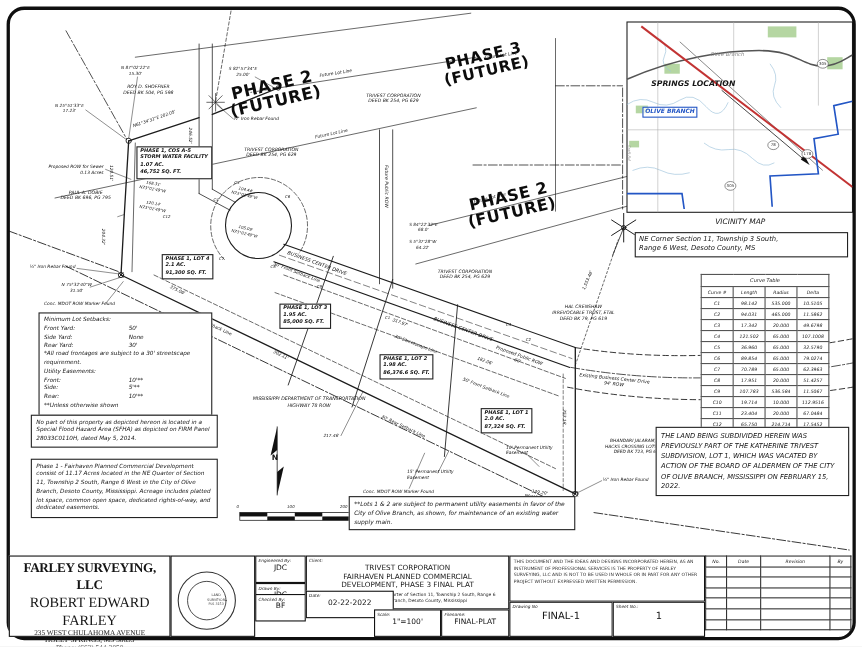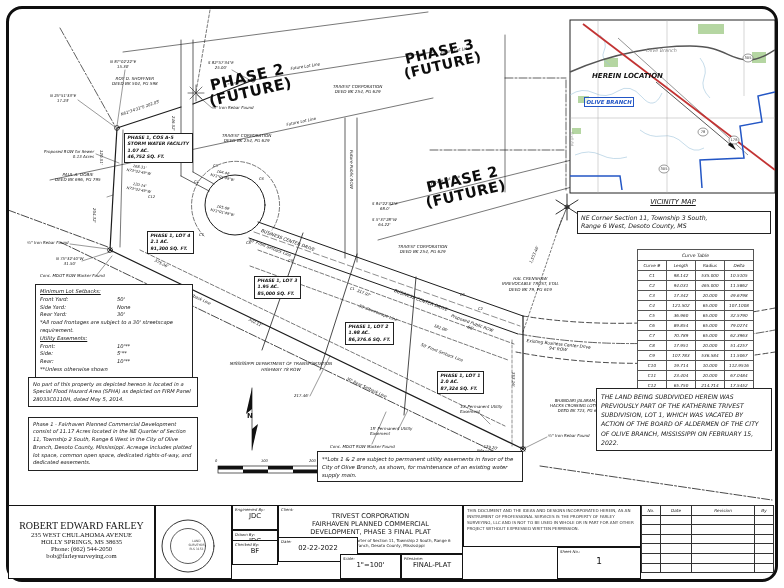--- a/index.html
+++ b/index.html
@@ -11,21 +11,21 @@
   
   .L{position:absolute;color:#161616;font-style:italic;white-space:nowrap;
      transform-origin:0 0;line-height:1.3}
   .ctr{text-align:center}
   .rt{text-align:right}
   
   .pb{position:absolute;background:#fff;border:0.8px solid #222;padding:1px 2.5px;
       font-weight:bold;font-style:italic;line-height:1.4;white-space:nowrap;color:#111}
   
   .nb{position:absolute;background:#fff;border:0.9px solid #222;color:#161616;font-style:italic}
-  .u{text-decoration:underline}
+  .u{}
   .bigphase{position:absolute;font-weight:bold;text-align:center;line-height:1.0;
             letter-spacing:0.5px;color:#0c0c0c;transform-origin:50% 50%;font-style:normal}
   
   .ctwrap{position:absolute;left:637px;top:249px}
   table.ct{border-collapse:collapse;background:#fff}
   table.ct td,table.ct th{border:0.6px solid #555;font:italic 4.2px "DejaVu Sans",sans-serif;
       font-weight:normal;text-align:center;padding:0 1px;height:9px;min-width:26px;color:#222}
   table.ct .ttl{border:0.6px solid #555;height:10px;font-size:4.6px}
   
   .tb{position:absolute;left:8px;top:505px;width:768px;height:74px}
@@ -377,21 +377,21 @@
   <div class="L" style="left:478px;top:307px;font-size:3.6px">C2</div>
   <div class="L" style="left:148px;top:195px;font-size:3.6px">C12</div>
 
   <div class="L" style="left:247px;top:412px;font-size:7px;font-style:normal;font-weight:bold">N</div>
   <div class="L" style="left:215px;top:459px;font-size:3.6px">0</div>
   <div class="L" style="left:261px;top:459px;font-size:3.6px">100</div>
   <div class="L" style="left:309px;top:459px;font-size:3.6px">200</div>
   <div class="L" style="left:321px;top:468px;font-size:3.6px">Feet</div>
 
   <div class="L" style="left:646px;top:48px;font-size:4.8px;color:#888">Olive Branch</div>
-  <div class="L" style="left:592px;top:72px;font-size:7px;font-weight:bold">HEREIN LOCATION</div>
+  <div class="L" style="left:592px;top:72px;font-size:7px;font-weight:bold">SPRINGS LOCATION</div>
   <div class="L" style="left:584px;top:97px;font-size:5.4px;font-weight:bold;color:#2356c5;border:0.6px solid #2356c5;padding:0.5px 1.5px;background:rgba(255,255,255,0.75)">OLIVE BRANCH</div>
   <div class="L" style="left:574px;top:132px;font-size:3.4px;color:#999;transform:rotate(90deg)">Craft Rd</div>
   <div class="shield" style="left:743px;top:55.5px">305</div>
   <div class="shield" style="left:698px;top:129.5px">78</div>
   <div class="shield" style="left:729px;top:137.5px">178</div>
   <div class="shield" style="left:659px;top:166.5px">305</div>
   <div class="L u ctr" style="left:630px;top:198px;width:86px;font-size:6.8px">VICINITY MAP</div>
   <div class="nb" style="left:577px;top:211px;width:186px;padding:2px 3px;font-size:6.2px;line-height:1.35">
     <div>NE Corner Section 11, Township 3 South,</div>
     <div>Range 6 West, Desoto County, MS</div>
@@ -516,21 +516,22 @@
     <div>**Unless otherwise shown</div>
   </div>
   <div class="nb" style="left:28px;top:377px;width:160px;padding:2.5px 4px;font-size:5.2px;line-height:1.5">No part of this property as depicted hereon is located in a Special Flood Hazard Area (SFHA) as depicted on FIRM Panel 28033C0110H, dated May 5, 2014.</div>
   <div class="nb" style="left:28px;top:417px;width:160px;padding:2.5px 4px;font-size:5.2px;line-height:1.5">Phase 1 - Fairhaven Planned Commercial Development consist of 11.17 Acres located in the NE Quarter of Section 11, Township 2 South, Range 6 West in the City of Olive Branch, Desoto County, Mississippi.  Acreage includes platted lot space, common open space, dedicated rights-of-way, and dedicated easements.</div>
   <div class="nb" style="left:317px;top:451px;width:196px;padding:2.5px 4px;font-size:5.4px;line-height:1.5">**Lots 1 &amp; 2 are subject to permanent utility easements in favor of the City of Olive Branch, as shown, for maintenance of an existing water supply main.</div>
   <div class="nb" style="left:596px;top:388px;width:166px;padding:3px 4px;font-size:6.1px;line-height:1.5">THE LAND BEING SUBDIVIDED HEREIN WAS PREVIOUSLY PART OF THE KATHERINE TRIVEST SUBDIVISION, LOT 1, WHICH WAS VACATED BY ACTION OF THE BOARD OF ALDERMEN OF THE CITY OF OLIVE BRANCH, MISSISSIPPI ON FEBRUARY 15, 2022.</div>
 
   <div class="tb">
 
     <div class="cell serif" style="left:0;top:0;width:147px;height:74px;text-align:center;padding-top:3px">
-      <div style="font-size:10px;margin-top:11px">ROBERT EDWARD FARLEY</div>
+      <div style="font-size:12px;font-weight:bold;letter-spacing:-0.3px">FARLEY SURVEYING, LLC</div>
+      <div style="font-size:13px;margin-top:1px">ROBERT EDWARD FARLEY</div>
       <div style="font-size:6.6px">235 WEST CHULAHOMA AVENUE</div>
       <div style="font-size:6.6px">HOLLY SPRINGS, MS 38635</div>
       <div style="font-size:6.6px">Phone: (662) 544-2050</div>
       <div style="font-size:6.6px">bob@farleysurveying.com</div>
     </div>
 
     <div class="cell" style="left:147px;top:0;width:77px;height:74px;background:transparent">
       <div style="position:absolute;left:23px;top:33px;width:35px;text-align:center;font-size:3px;color:#444;line-height:1.4">
         <div>LAND</div>
         <div>SURVEYOR</div>
@@ -570,20 +571,24 @@
     <div class="cell" style="left:332px;top:49.3px;width:61px;height:24.7px">
       <div class="flab">Scale:</div>
       <div class="fval">1"=100'</div>
     </div>
     <div class="cell" style="left:393px;top:49.3px;width:62px;height:24.7px">
       <div class="flab">Filename:</div>
       <div class="fval">FINAL-PLAT</div>
     </div>
 
     <div class="cell" style="left:455px;top:0;width:178px;height:42px;padding:2px 3px;font-size:4.1px;line-height:1.45;color:#333">THIS DOCUMENT AND THE IDEAS AND DESIGNS INCORPORATED HEREIN, AS AN INSTRUMENT OF PROFESSIONAL SERVICES IS THE PROPERTY OF FARLEY SURVEYING, LLC AND IS NOT TO BE USED IN WHOLE OR IN PART FOR ANY OTHER PROJECT WITHOUT EXPRESSED WRITTEN PERMISSION.</div>
+    <div class="cell" style="left:455px;top:42px;width:94px;height:32px">
+      <div class="flab">Drawing No</div>
+      <div class="fval" style="font-size:9px;margin-top:2px">FINAL-1</div>
+    </div>
     <div class="cell" style="left:549px;top:42px;width:84px;height:32px">
       <div class="flab">Sheet No.:</div>
       <div class="fval" style="font-size:9px;margin-top:2px">1</div>
     </div>
 
     <div class="cell" style="left:633px;top:0;width:133px;height:64px;border:none">
       <table class="rev">
         <tbody>
             <tr>
           <th style="width:18px">No.</th>

